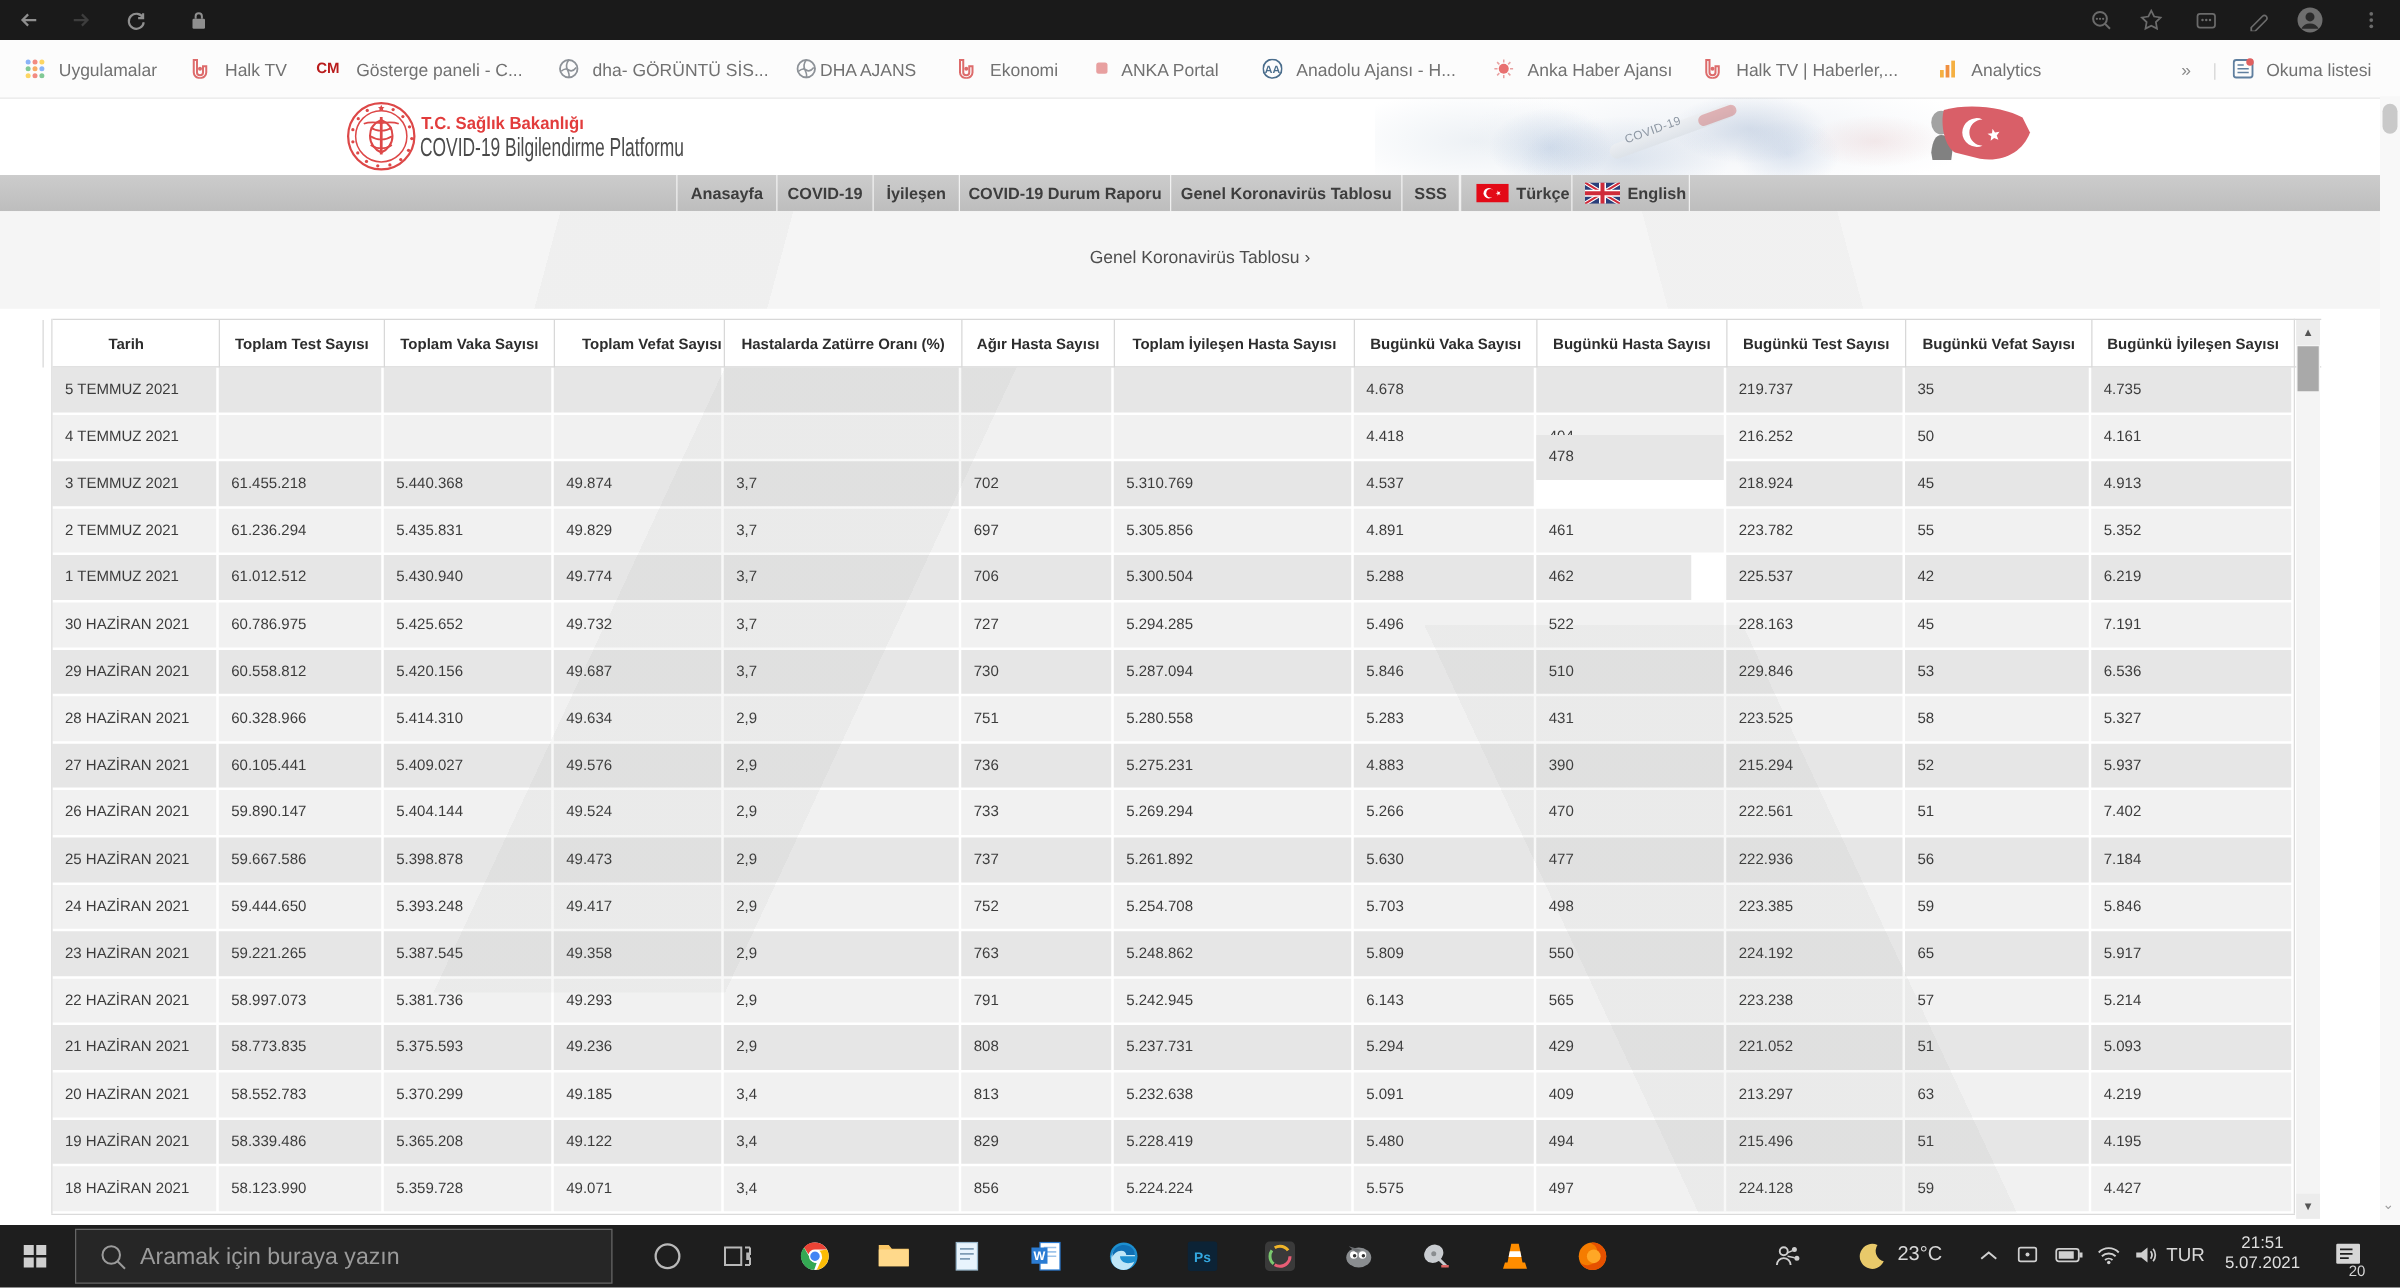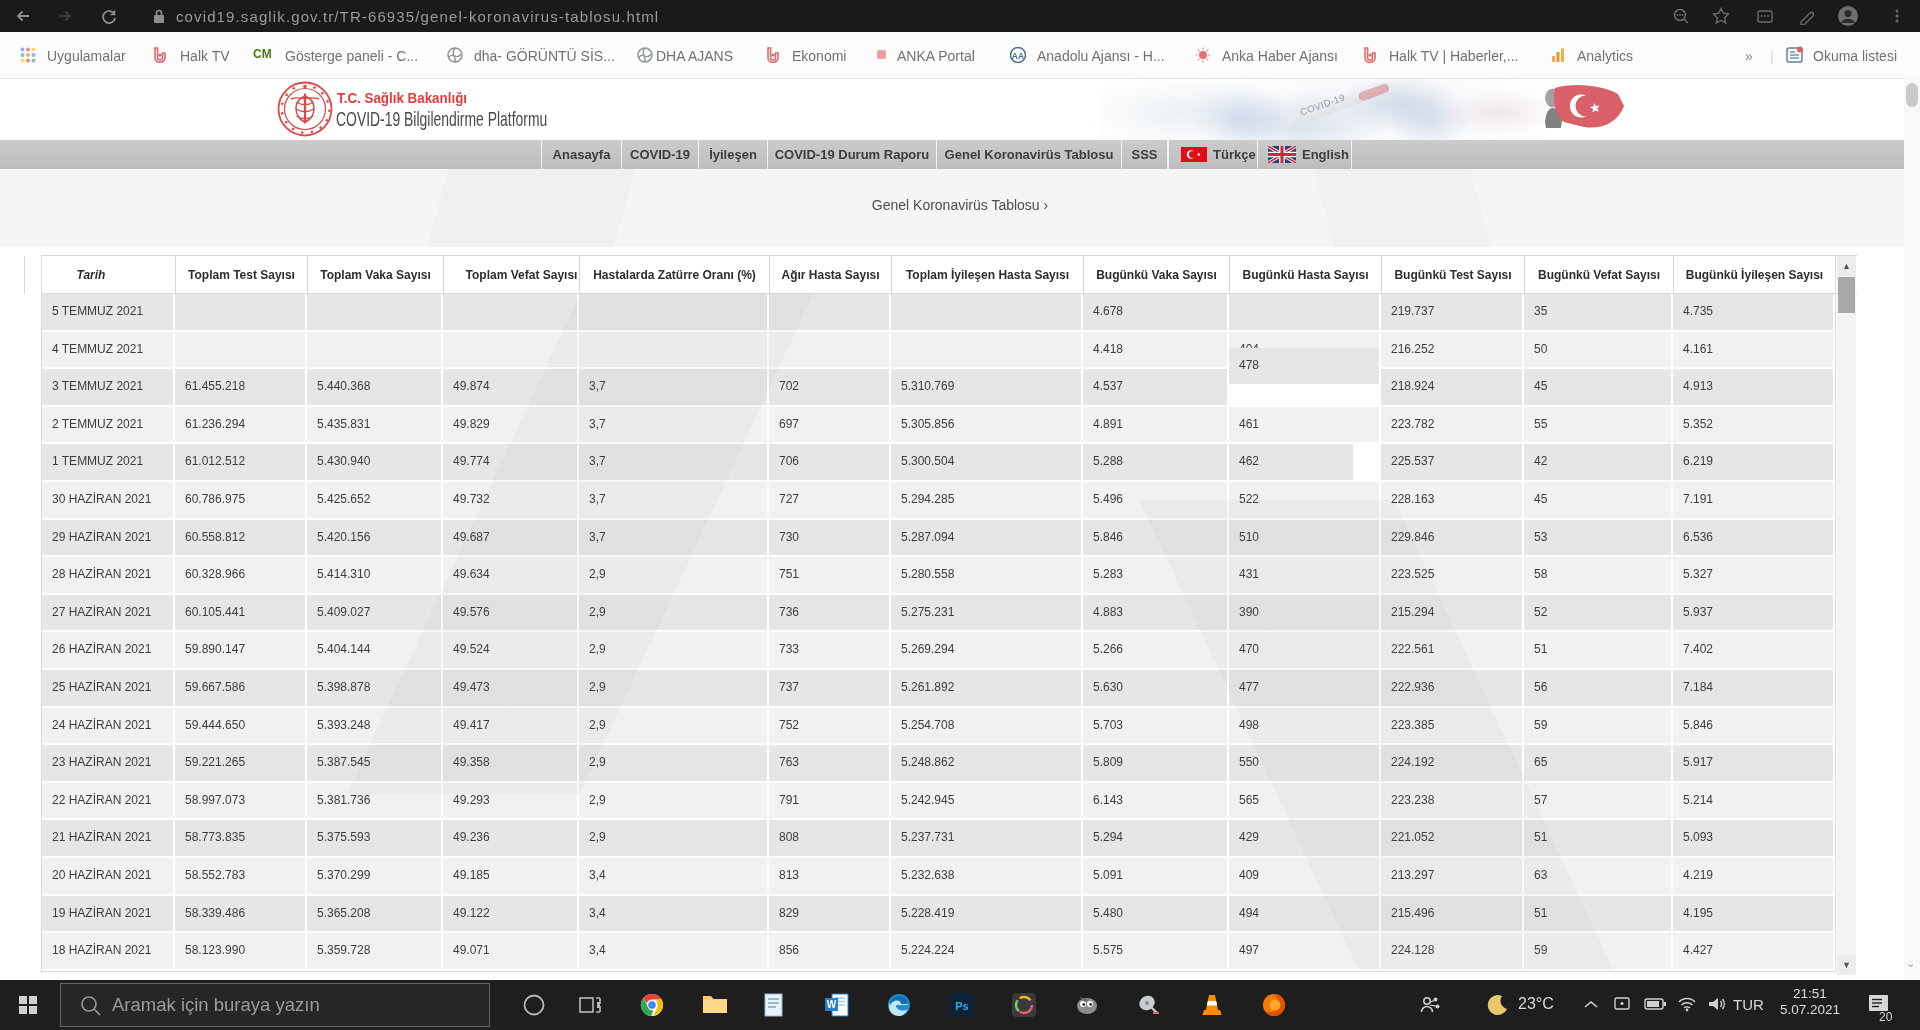--- a/index.html
+++ b/index.html
@@ -68,21 +68,20 @@
   <svg class="abs" style="left:56px;top:7px" width="18" height="18">
       <path d="M3 9 H14 M9.5 4.5 L14 9 l-4.5 4.5" stroke="#3d3d3d" stroke-width="1.8" fill="none"></path>
     </svg>
   <svg class="abs" style="left:100px;top:7px" width="18" height="18">
       <path d="M14.5 7.5 A6 6 0 1 0 15 10.8 M14.5 3.5 v4 h-4" stroke="#8f8f8f" stroke-width="1.7" fill="none"></path>
     </svg>
   <svg class="abs" style="left:152px;top:8px" width="14" height="16">
       <rect x="2" y="7" width="10" height="8" rx="1" fill="#8f8f8f"></rect>
       <path d="M4.5 7 V5 a2.5 2.5 0 0 1 5 0 v2" stroke="#8f8f8f" stroke-width="1.6" fill="none"></path>
     </svg>
-  <div id="url">covid19.saglik.gov.tr/TR-66935/genel-koronavirus-tablosu.html</div>
   <svg class="abs" style="left:1672px;top:7px" width="18" height="18">
       <circle cx="8" cy="8" r="5.5" stroke="#6b6b6b" stroke-width="1.6" fill="none"></circle>
       <line x1="12" y1="12" x2="16" y2="16" stroke="#6b6b6b" stroke-width="1.6"></line>
       <g fill="#6b6b6b">
         <circle cx="5.5" cy="8" r=".9"></circle>
         <circle cx="8" cy="8" r=".9"></circle>
         <circle cx="10.5" cy="8" r=".9"></circle>
       </g>
     </svg>
   <svg class="abs" style="left:1712px;top:7px" width="18" height="18">
@@ -125,21 +124,21 @@
         <circle cx="8" cy="13.5" r="2" fill="#f28b82"></circle>
         <circle cx="13.5" cy="13.5" r="2" fill="#81c995"></circle>
       </g>
     </svg>
     <div class="bml" style="left:47px;">Uygulamalar</div>
     <svg style="position:absolute;left:152px;top:15px" width="16" height="16">
       <path d="M3 1 v10 a5 4.5 0 0 0 10 0 V6 h-2.6 v5 a2.4 2.2 0 0 1 -4.8 0 V1 Z" fill="none" stroke="#dd6b6b" stroke-width="1.6"></path>
       <circle cx="8" cy="8" r="1.6" fill="#dd6b6b"></circle>
     </svg>
     <div class="bml" style="left:180px;">Halk TV</div>
-    <div style="position:absolute;left:253px;top:15px;font:bold 12px 'Liberation Sans',sans-serif;color:#4d7c0f;">CM</div>
+    <div style="position:absolute;left:253px;top:15px;font:bold 12px 'Liberation Sans',sans-serif;color:#b91c1c;">CM</div>
     <div class="bml" style="left:285px;">Gösterge paneli - C...</div>
     <svg style="position:absolute;left:447px;top:15px" width="16" height="16">
       <circle cx="8" cy="8" r="7" fill="none" stroke="#8d9298" stroke-width="1.5"></circle>
       <path d="M2 10 Q5 7 8 9 T14 7 M8 1 Q5 5 7 9 Q9 13 8 15" fill="none" stroke="#8d9298" stroke-width="1.3"></path>
     </svg>
     <div class="bml" style="left:474px;">dha- GÖRÜNTÜ SİS...</div>
     <svg style="position:absolute;left:637px;top:15px" width="16" height="16">
       <circle cx="8" cy="8" r="7" fill="none" stroke="#8d9298" stroke-width="1.5"></circle>
       <path d="M2 10 Q5 7 8 9 T14 7 M8 1 Q5 5 7 9 Q9 13 8 15" fill="none" stroke="#8d9298" stroke-width="1.3"></path>
     </svg>
@@ -264,21 +263,21 @@
   </div>
 </div>
 
 <div id="crumbband"></div>
 <div class="abs" style="left:200px;top:169px;width:600px;height:78px;background:linear-gradient(105deg,transparent 40%,rgba(130,132,130,.05) 40%,rgba(130,132,130,.05) 70%,transparent 70%);"></div>
 <div class="abs" style="left:1100px;top:169px;width:500px;height:78px;background:linear-gradient(75deg,transparent 45%,rgba(130,132,130,.04) 45%,rgba(130,132,130,.04) 75%,transparent 75%);"></div>
 <div id="crumb">Genel Koronavirüs Tablosu ›</div>
 
 <div id="tablewrap"></div>
 <div id="tbltop"></div>
-<div class="th" style="left:24px;width:133px;font-style:italic;">Tarih</div>
+<div class="th" style="left:34px;width:133px;">Tarih</div>
 <div class="th" style="left:175px;width:132px;">Toplam Test Sayısı</div>
 <div class="th" style="left:307px;width:136px;">Toplam Vaka  Sayısı</div>
 <div class="th" style="left:443px;width:136px;padding-left:20px;">Toplam Vefat Sayısı</div>
 <div class="th" style="left:579px;width:190px;">Hastalarda Zatürre Oranı (%)</div>
 <div class="th" style="left:769px;width:122px;">Ağır Hasta Sayısı</div>
 <div class="th" style="left:891px;width:192px;">Toplam İyileşen Hasta Sayısı</div>
 <div class="th" style="left:1083px;width:146px;">Bugünkü Vaka Sayısı</div>
 <div class="th" style="left:1229px;width:152px;">Bugünkü Hasta Sayısı</div>
 <div class="th" style="left:1381px;width:143px;">Bugünkü Test Sayısı</div>
 <div class="th" style="left:1524px;width:149px;">Bugünkü Vefat Sayısı</div>

